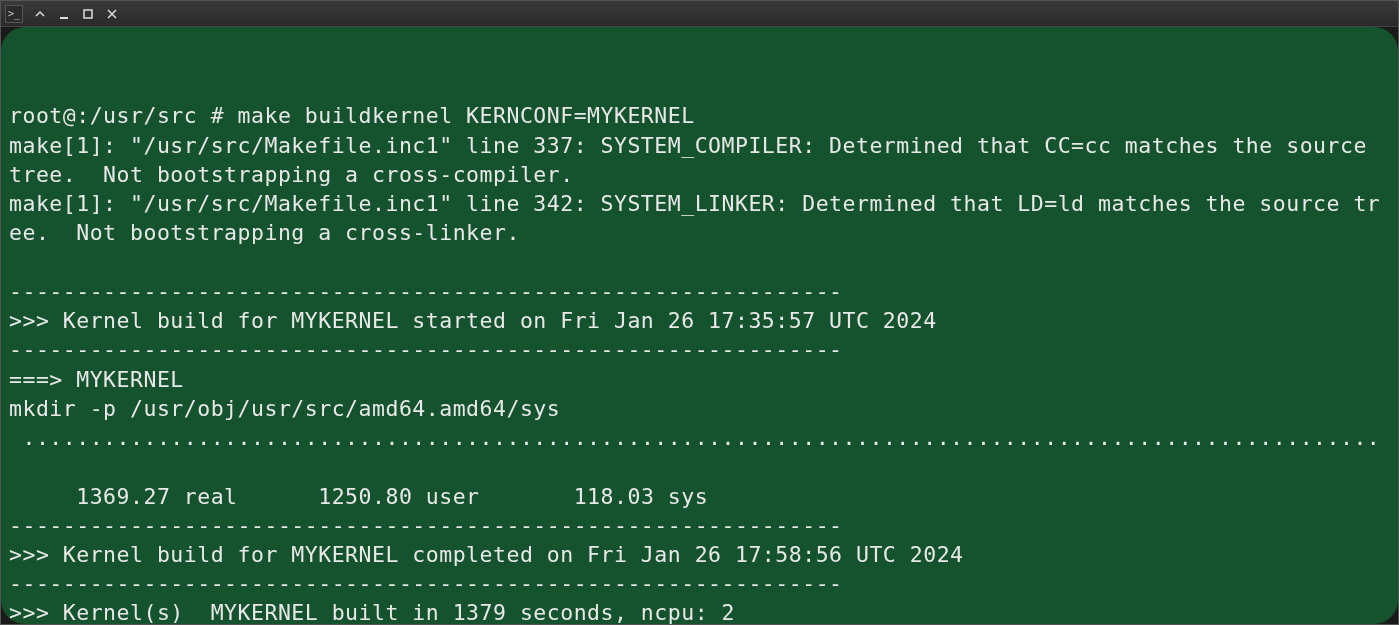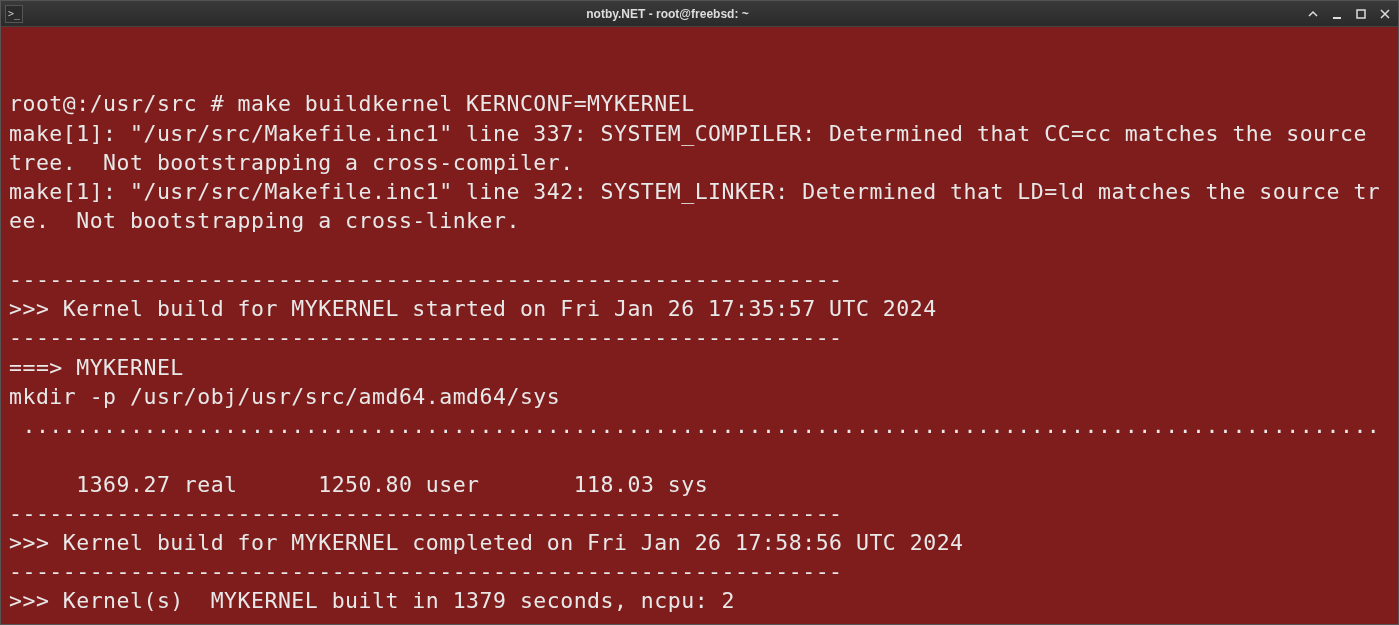--- a/index.html
+++ b/index.html
@@ -58,42 +58,42 @@
     display: flex;
     align-items: center;
     justify-content: center;
     cursor: pointer;
     color: #ddd;
     font-size: 12px;
   }
   .titlebar-btn svg { width: 12px; height: 12px; }
   .terminal {
     flex: 1;
-    background: #7f1d1d;
-    padding: 4px 8px;
+    background: #14532d;
+    padding: 16px 8px;
     font-size: 21.5px;
     line-height: 1.36;
     letter-spacing: 0.5px;
     white-space: pre-wrap;
     word-break: break-all;
     overflow: hidden;
+    border-radius: 24px;
   }
   .terminal-line {
     color: #e8e8e8;
   }
 </style>
 </head>
 <body>
 
 <div class="window">
   <div class="titlebar">
     <div class="titlebar-icon">
       <span>&gt;_</span>
     </div>
-    <div class="titlebar-title">notby.NET - root@freebsd: ~</div>
     <div class="titlebar-controls">
       <div class="titlebar-btn">
         <svg viewBox="0 0 12 12">
             <path d="M2 4 L6 8 L10 4" fill="none" stroke="#ddd" stroke-width="1.5" transform="rotate(180 6 6)"></path>
           </svg>
       </div>
       <div class="titlebar-btn">
         <svg viewBox="0 0 12 12">
             <rect x="2" y="9" width="8" height="2" fill="#ddd"></rect>
           </svg>

